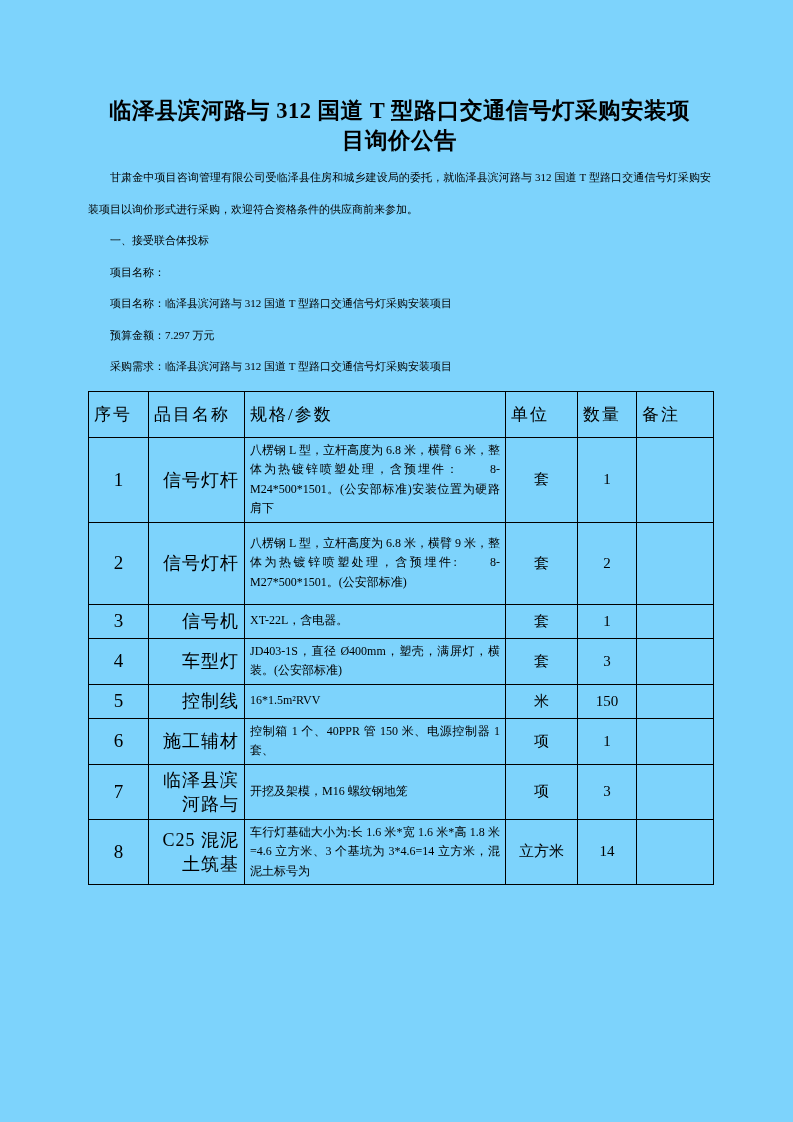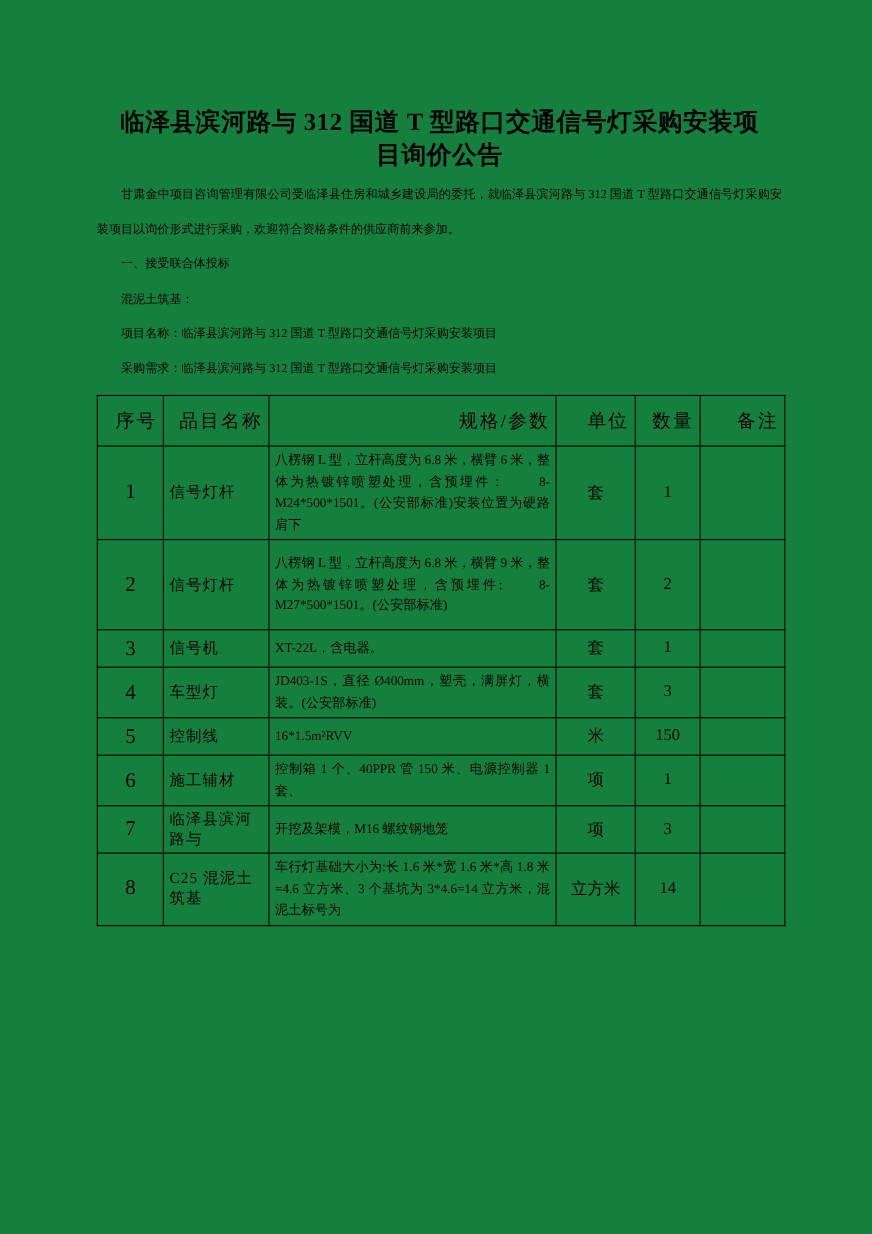--- a/index.html
+++ b/index.html
@@ -1,21 +1,21 @@
 <!DOCTYPE html>
 <html lang="zh"><head>
 <meta charset="utf-8">
 <style>
   html, body { margin: 0; padding: 0; background: #ffffff; }
   .page {
     position: relative;
     width: 793px;
     height: 1122px;
     margin: 0 auto;
-    background: #15803d;
+    background: #7dd3fc;
     color: #000000;
     font-family: "Liberation Serif", "DejaVu Serif", serif;
     box-sizing: border-box;
     padding: 96px 82px 0 88px;
     overflow: hidden;
   }
   h1.doc-title {
     margin: 0 0 6px 0;
     padding: 0 10px;
     font-size: 22.5px;
@@ -40,25 +40,25 @@
   table.items th, table.items td {
     border: 1.5px solid #000000;
     padding: 3px 5px;
     vertical-align: middle;
     font-weight: normal;
     box-sizing: border-box;
   }
   table.items th {
     font-size: 17px;
     height: 46px;
-    text-align: right;
+    text-align: left;
     letter-spacing: 2px;
   }
   td.c-no   { text-align: center; font-size: 19px; font-family: "Liberation Serif", "DejaVu Serif", serif; }
-  td.c-name { text-align: left; font-size: 14px; letter-spacing: 1px; }
+  td.c-name { text-align: right; font-size: 18px; letter-spacing: 1px; }
   td.c-spec {
     text-align: justify;
     font-size: 12px;
     line-height: 19.5px;
     padding: 5px 6px 5px 8px;
     white-space: pre-wrap;
   }
   td.c-unit, td.c-qty, td.c-note { text-align: center; font-size: 15px; }
   tr.h-tall  td { height: 82px; }
   tr.h-mid   td { height: 62px; }
@@ -68,22 +68,23 @@
 </head>
 <body>
 
 <div class="page">
 
   <h1 class="doc-title">临泽县滨河路与 312 国道 T 型路口交通信号灯采购安装项目询价公告</h1>
 
   <p class="para justify">甘肃金中项目咨询管理有限公司受临泽县住房和城乡建设局的委托，就临泽县滨河路与 312 国道 T 型路口交通信号灯采购安装项目以询价形式进行采购，欢迎符合资格条件的供应商前来参加。</p>
 
   <p class="para">一、接受联合体投标</p>
-  <p class="para">混泥土筑基：</p>
+  <p class="para">项目名称：</p>
   <p class="para">项目名称：临泽县滨河路与 312 国道 T 型路口交通信号灯采购安装项目</p>
+  <p class="para">预算金额：7.297 万元</p>
   <p class="para">采购需求：临泽县滨河路与 312 国道 T 型路口交通信号灯采购安装项目</p>
 
   <table class="items">
     <colgroup>
       <col style="width:60px">
       <col style="width:96px">
       <col style="width:261px">
       <col style="width:72px">
       <col style="width:59px">
       <col style="width:77px">

